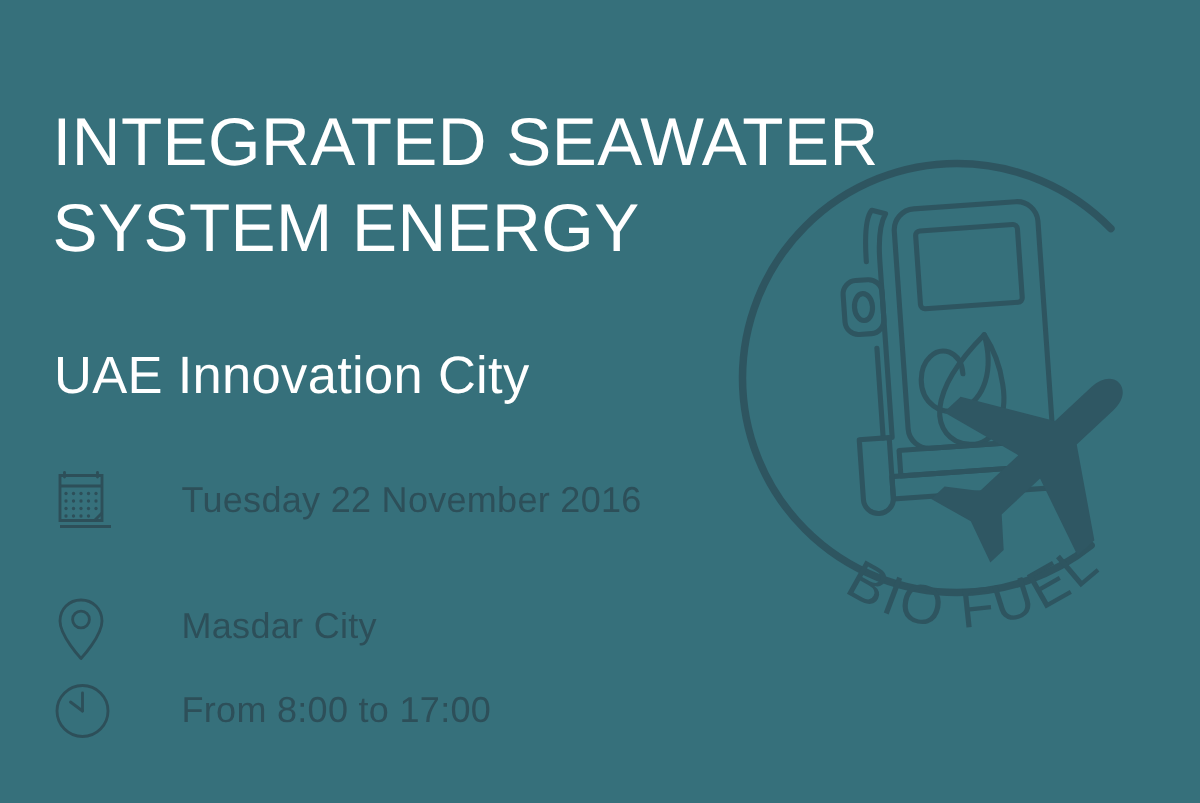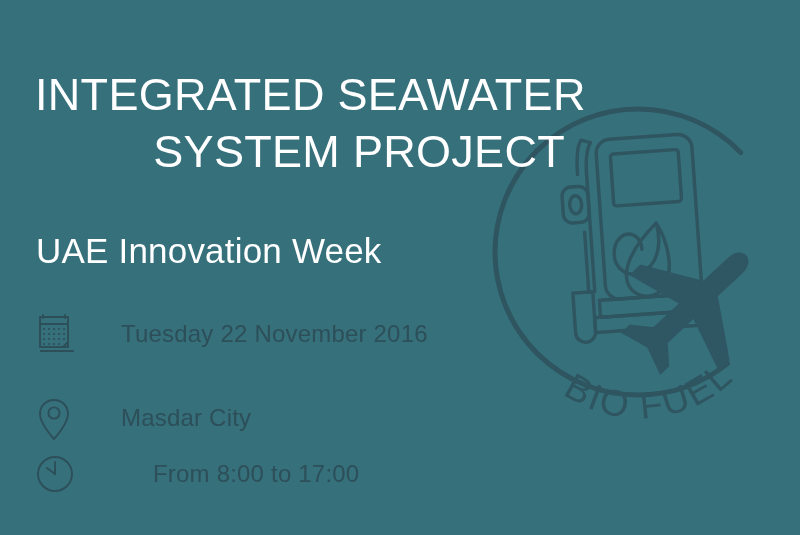--- a/index.html
+++ b/index.html
@@ -40,21 +40,20 @@
   #title {
     position: absolute;
     top: 36px;
     left: 0;
     width: 530px;
     color: #ffffff;
     font-size: 45px;
     line-height: 57px;
     font-weight: 400;
     letter-spacing: 0.3px;
-    text-align: right;
   }
   #title .tline { display: block; white-space: nowrap; }
 
   #subtitle {
     position: absolute;
     top: 230px;
     left: 1px;
     color: #ffffff;
     font-size: 35px;
     font-weight: 400;
@@ -64,21 +63,21 @@
 
   .detail-row {
     position: absolute;
     left: 0;
     display: flex;
     align-items: center;
     height: 54px;
   }
   #row-date { top: 307px; }
   #row-place { top: 391px; }
-  #row-time { top: 447px; gap: 32px; }
+  #row-time { top: 447px; }
 
   .detail-icon {
     width: 56px;
     height: 54px;
     flex: 0 0 56px;
     display: flex;
     align-items: center;
     justify-content: flex-start;
   }
 
@@ -129,24 +128,24 @@
 
     <g transform="translate(225 303) rotate(47) scale(1.52)">
       <path fill="#2f5763" d="M0 -46 c4 0 7 4 7 10 v22 l36 23 v10 l-36 -11 v23 l12 10 v8 l-19 -6 l-19 6 v-8 l12 -10 v-23 l-36 11 v-10 l36 -23 v-22 c0 -6 3 -10 7 -10 z"></path>
     </g>
   </svg>
 
   <div id="content">
 
     <h1 id="title">
       <span class="tline">INTEGRATED SEAWATER</span>
-      <span class="tline">SYSTEM PROJECT</span>
+      <span class="tline">SYSTEM ENERGY</span>
     </h1>
 
-    <div id="subtitle">UAE Innovation Week</div>
+    <div id="subtitle">UAE Innovation City</div>
 
     <div class="detail-row" id="row-date">
       <span class="detail-icon">
         <svg width="46" height="46" viewBox="0 0 46 46" fill="none" stroke="#2d4f59" stroke-width="1.9">
           <path d="M8 7 v-3" stroke-linecap="round"></path>
           <path d="M30 7 v-3" stroke-linecap="round"></path>
           <path d="M5 6 h28 v30 h-28 z"></path>
           <path d="M5 13 h28"></path>
           <path d="M5 40 h34"></path>
           <path d="M28 36 l5 -5"></path>

